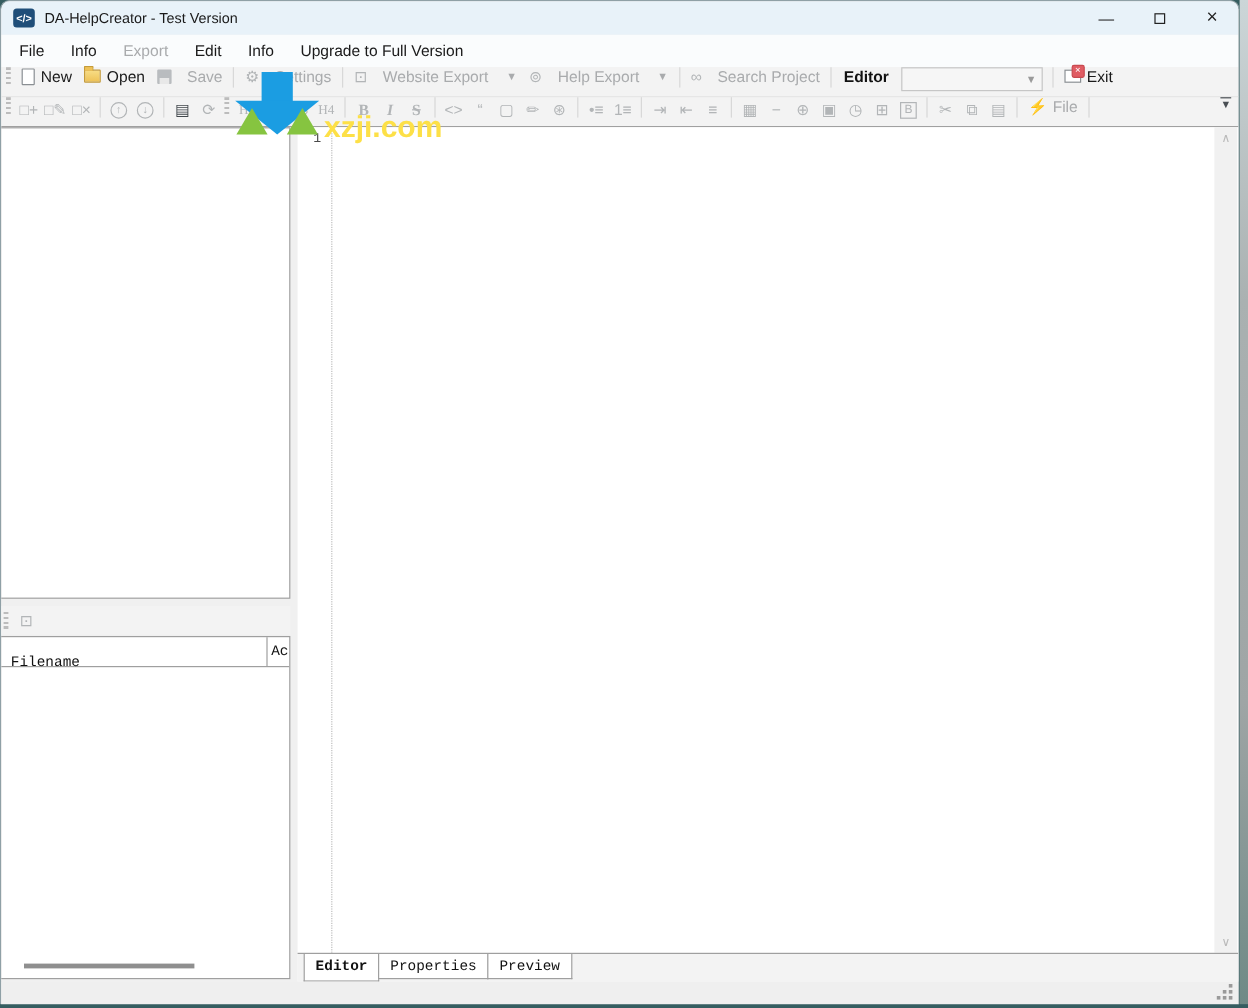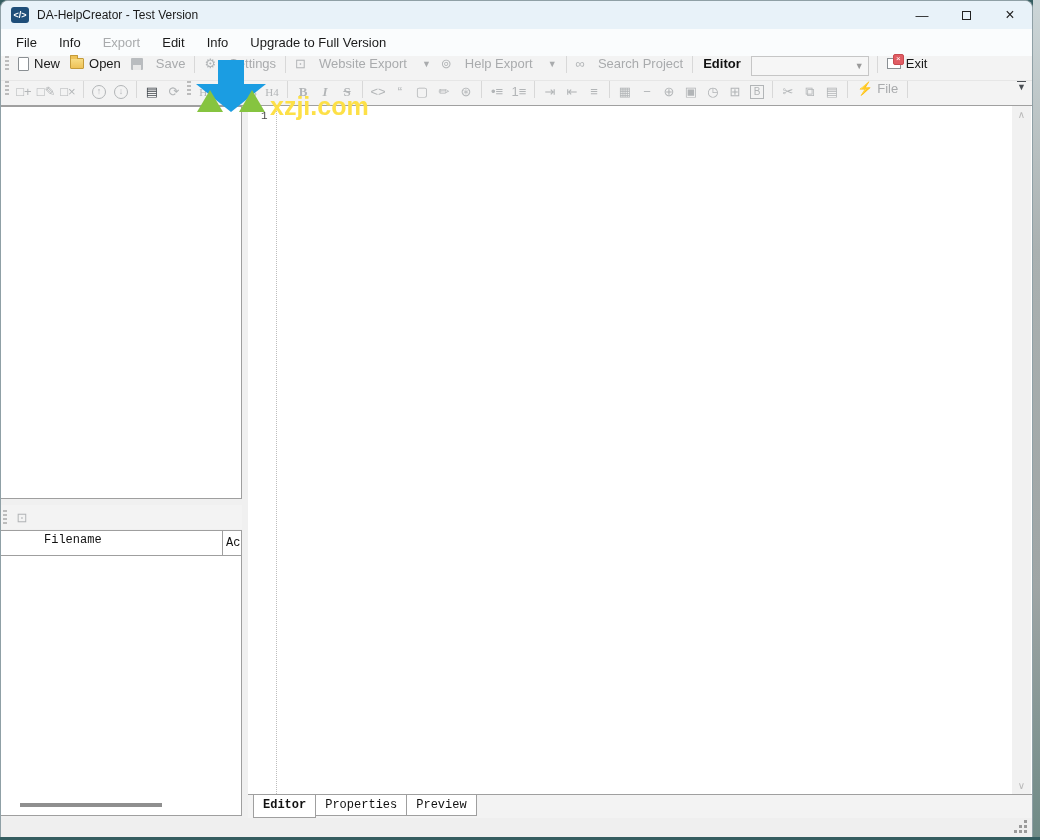--- a/index.html
+++ b/index.html
@@ -79,21 +79,21 @@
   .content { flex:1 1 auto; display:flex; border-top:1px solid #a0a0a0; background:#f0f0f0; position:relative; }
   .left-col { width:241px; position:relative; flex:0 0 auto; }
   .tree-panel { position:absolute; left:-1px; top:0; width:242px; height:393px; background:#fff;
                 border:1px solid #9f9f9f; }
   .mini-toolbar { position:absolute; left:0; top:399px; width:241px; height:24px; background:#f3f3f3;
                   display:flex; align-items:center; }
   .file-table { position:absolute; left:-1px; top:424px; width:242px; bottom:2px; background:#fff;
                 border:1px solid #9f9f9f; }
   .ft-header { height:25px; border-bottom:1px solid #9f9f9f; display:flex; position:relative;
                font-family:"Liberation Mono",monospace; font-size:12px; color:#111; }
-  .ft-col-name { flex:1; padding:2px 0 0 8px;margin-left:35px; }
+  .ft-col-name { flex:1; padding:14px 0 0 8px; }
   .ft-col-ac { width:19px; border-left:1px solid #9f9f9f; padding:5px 0 0 3px; overflow:hidden; }
   .hscroll-thumb { position:absolute; left:19px; bottom:8px; width:142px; height:4px; background:#8f8f8f; }
   .splitter { width:6px; background:#f0f0f0; flex:0 0 auto; }
   .editor-col { flex:1 1 auto; background:#fff; position:relative; }
   .gutter { position:absolute; left:0; top:0; bottom:24px; width:29px; border-right:1px dotted #bdbdbd; }
   .line-no { position:absolute; top:4px; left:13px; font-family:"Liberation Mono",monospace;
              font-size:11px; color:#4a4a4a; }
   .vscroll { position:absolute; right:1px; top:0; bottom:24px; width:19px; background:#f1f1f1;
              display:flex; flex-direction:column; align-items:center; justify-content:space-between;
              color:#b9b9b9; font-size:10px; padding:3px 0; }

